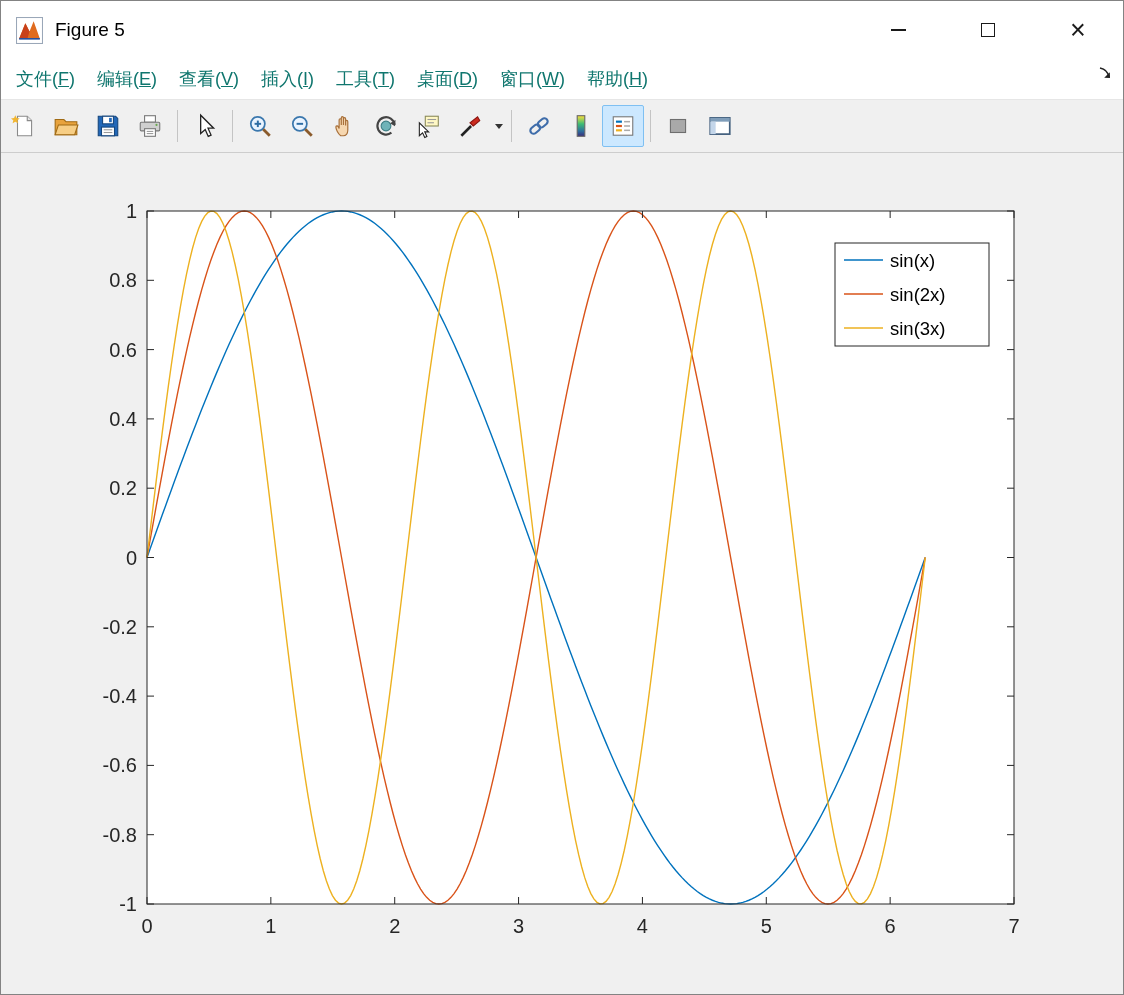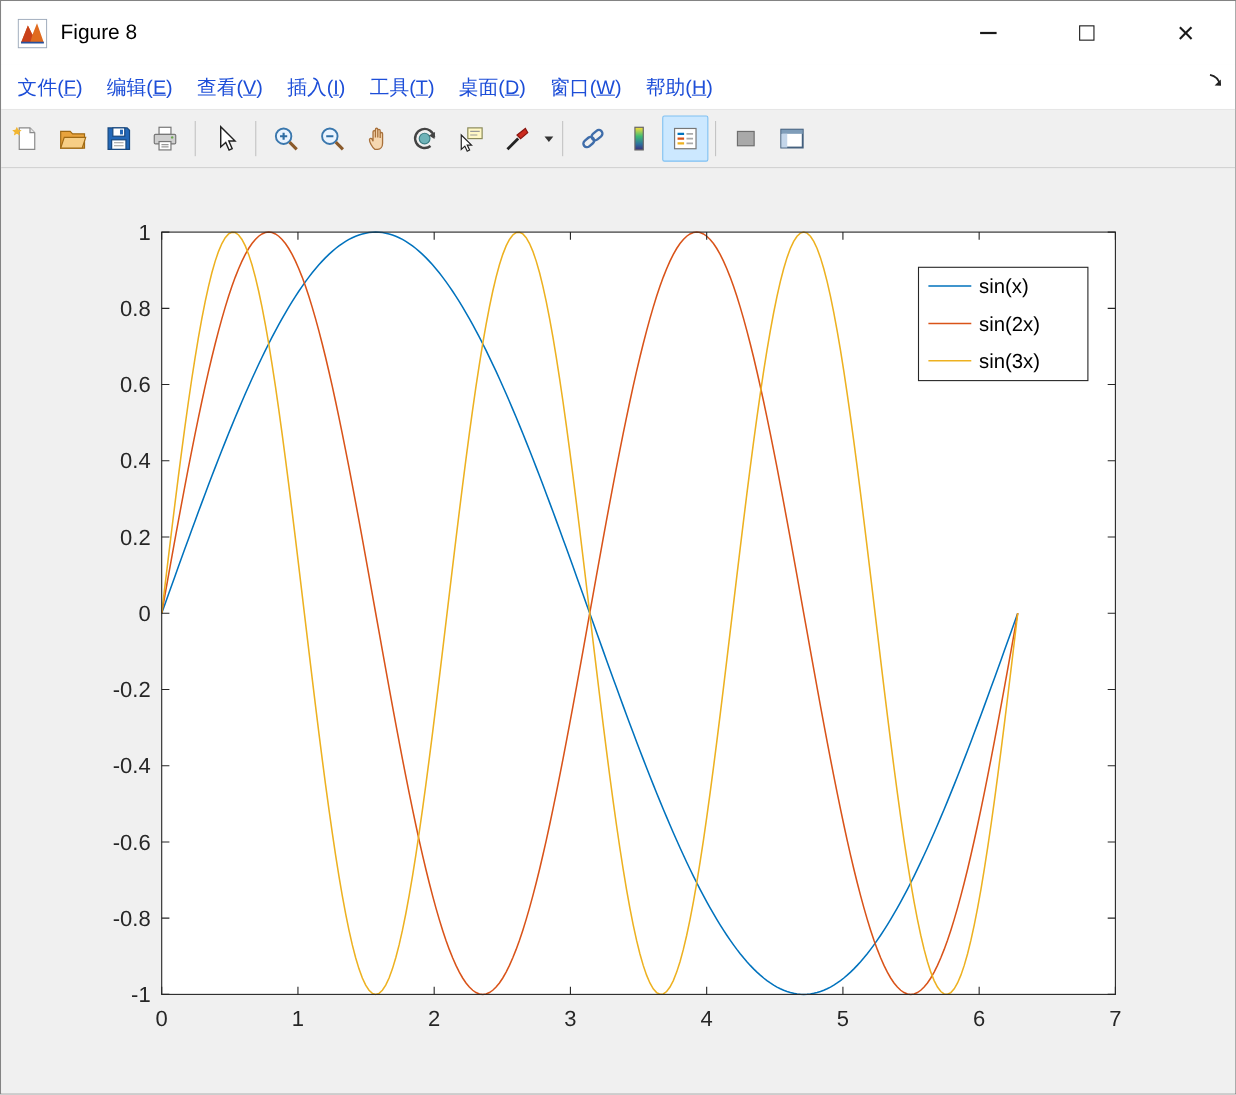--- a/index.html
+++ b/index.html
@@ -13,21 +13,21 @@
   .titlebar{ height:58px; background:#ffffff; display:flex; align-items:center; padding-left:15px; flex:0 0 auto; }
   .app-icon{ width:27px; height:27px; margin-right:12px; flex:0 0 auto; }
   .title-text{ font-size:19px; color:#000; }
   .win-controls{ margin-left:auto; display:flex; height:100%; }
   .win-btn{ width:90px; height:100%; display:flex; align-items:center; justify-content:center; cursor:default; }
   .glyph-min{ width:15px; border-top:2px solid #1a1a1a; }
   .glyph-max{ width:14px; height:14px; border:1.5px solid #1a1a1a; }
   .glyph-close{ font-size:27px; color:#1a1a1a; line-height:1; font-weight:300; }
   
   .menubar{ height:40px; background:#ffffff; display:flex; align-items:center; padding:0 4px; flex:0 0 auto; position:relative; }
-  .menu-item{ padding:7px 11px; font-size:18px; color:#1d4ed8; white-space:nowrap; }
+  .menu-item{ padding:7px 11px; font-size:18px; color:#0f766e; white-space:nowrap; }
   .menu-item u{ text-decoration:underline; }
   .dock-arrow{ position:absolute; right:10px; top:6px; }
   
   .toolbar{ height:54px; background:#f0f0f0; border-top:1px solid #e6e6e6; border-bottom:1px solid #cdcdcd;
             display:flex; align-items:center; padding:0 2px; flex:0 0 auto; }
   .tb-btn{ width:42px; height:42px; display:flex; align-items:center; justify-content:center;
            border:1px solid transparent; border-radius:2px; }
   .tb-btn.toggled{ background:#cce8ff; border-color:#7fc0f2; }
   .tb-caret{ width:0; height:0; border-left:4px solid transparent; border-right:4px solid transparent;
              border-top:5px solid #333; margin-left:2px; align-self:center; }
@@ -42,21 +42,21 @@
 
 <div class="window">
 
   <div class="titlebar">
     <svg class="app-icon" viewBox="0 0 26 26">
       <rect x="0.5" y="0.5" width="25" height="25" fill="#ffffff" stroke="#9aa7b8"></rect>
       <polygon points="3,21 9,6 13,14 17,4 23,21" fill="#e06b1f"></polygon>
       <polygon points="9,6 13,14 11,21 3,21" fill="#c8401a"></polygon>
       <line x1="3" y1="21" x2="23" y2="21" stroke="#27519e" stroke-width="1.6"></line>
     </svg>
-    <span class="title-text">Figure 8</span>
+    <span class="title-text">Figure 5</span>
     <div class="win-controls">
       <div class="win-btn">
           <span class="glyph-min"></span>
         </div>
       <div class="win-btn">
           <span class="glyph-max"></span>
         </div>
       <div class="win-btn">
           <span class="glyph-close">×</span>
         </div>

